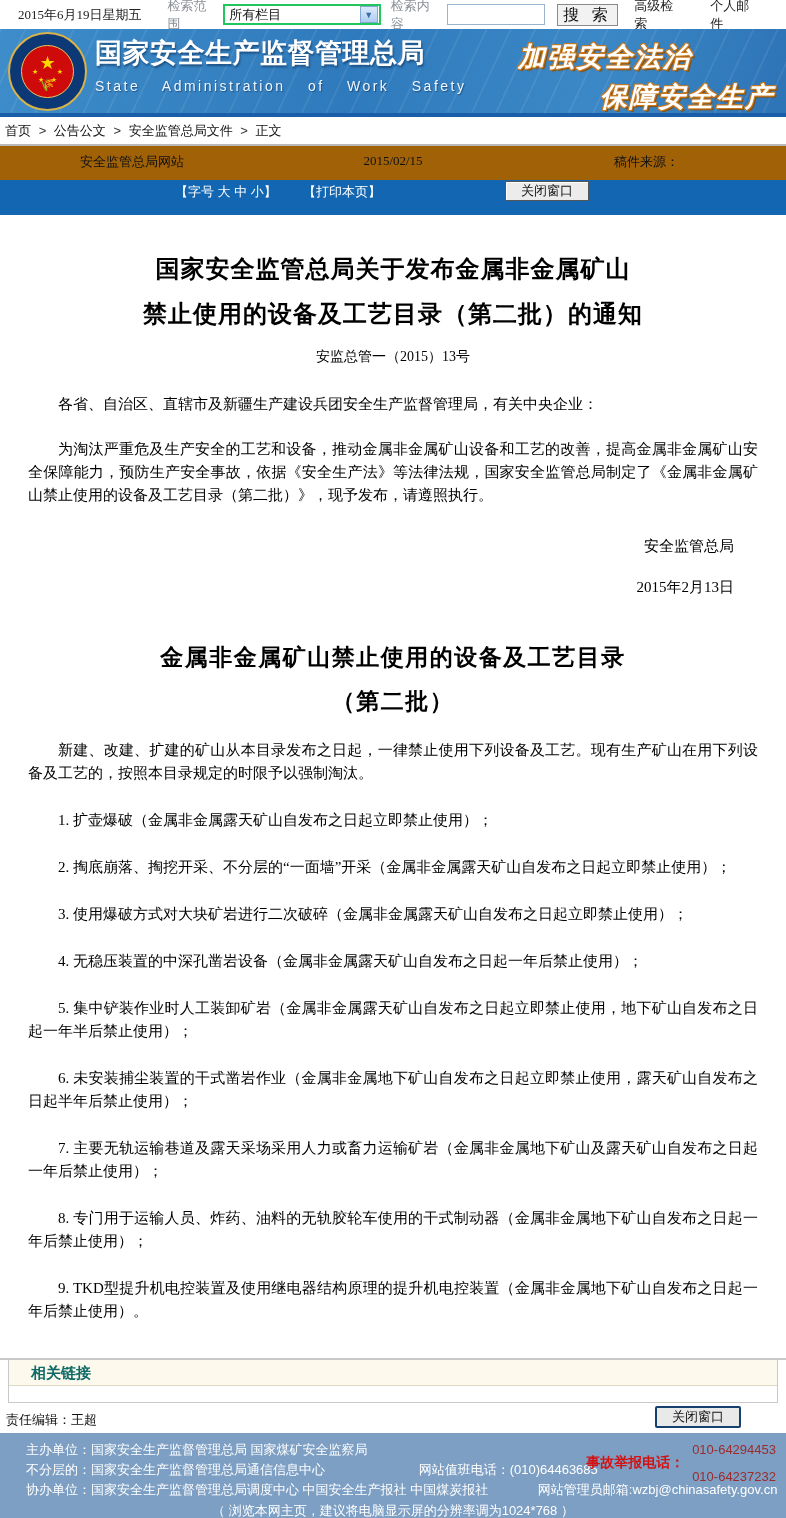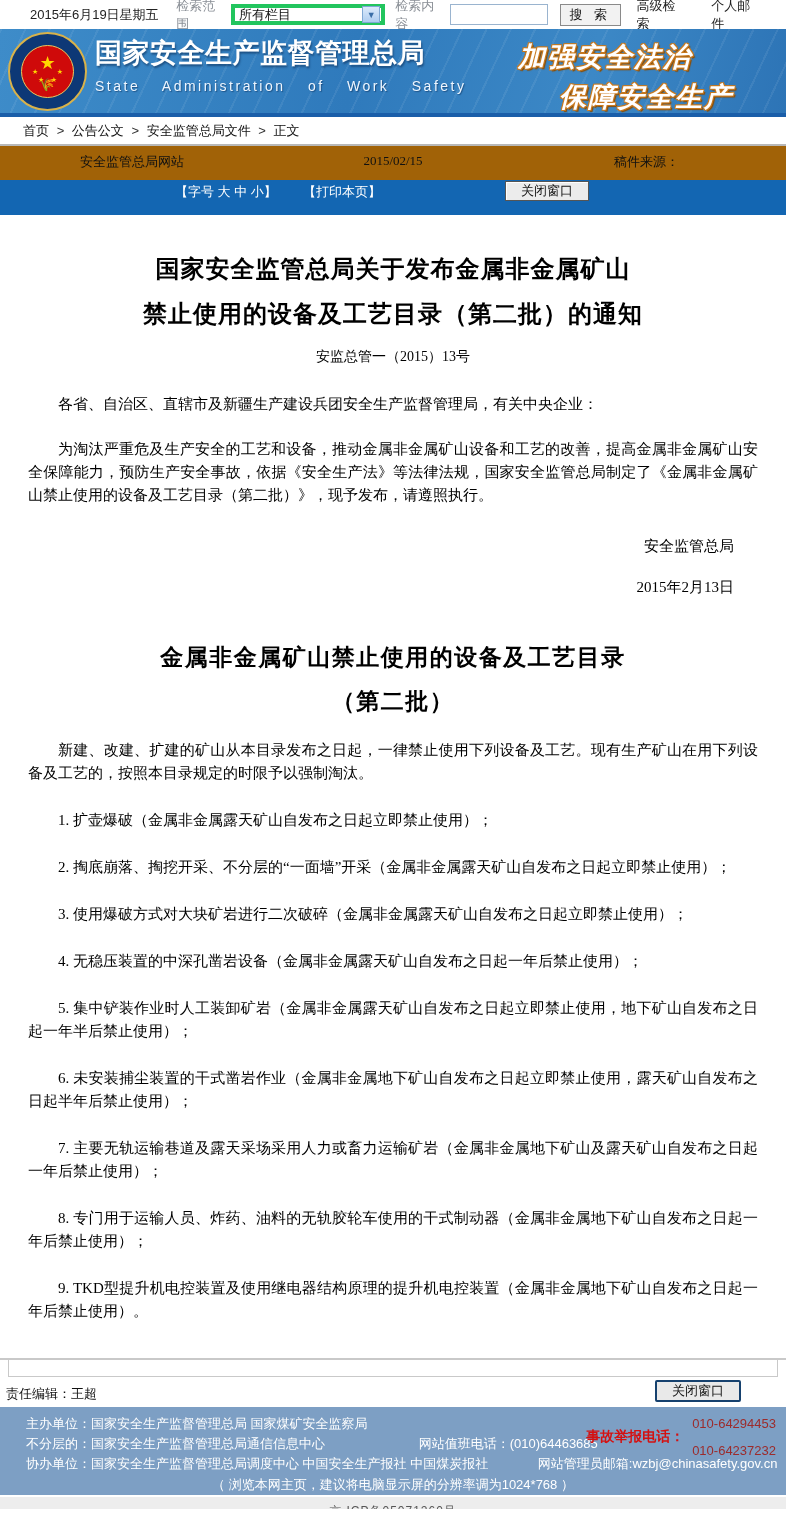--- a/index.html
+++ b/index.html
@@ -2,51 +2,51 @@
 <html><head>
 <meta charset="utf-8">
 <style>
   * { margin:0; padding:0; box-sizing:border-box; }
   html,body { background:#ffffff; }
   body { width:786px; height:1518px; overflow:hidden; font-family:"Liberation Sans", sans-serif; }
   .page { width:786px; height:1518px; position:relative; background:#fff; }
 
   
   .topbar { height:29px; display:flex; align-items:center; background:#fff; font-size:13px; }
-  .topbar .date { margin-left:30px; color:#222; width:150px; }
+  .topbar .date { margin-left:18px; color:#222; width:150px;font-family:Liberation Serif, serif; }
   .topbar .lbl { color:#8a8f96; margin-right:4px; }
-  .scope-select { width:158px; height:21px; border:4px solid #22c55e; display:flex; align-items:center; justify-content:space-between; background:#fff; cursor:default; }
+  .scope-select { width:158px; height:21px; border:2px solid #22c55e; display:flex; align-items:center; justify-content:space-between; background:#fff; cursor:default; }
   .scope-select .val { padding-left:4px; color:#111; }
   .scope-select .arrow { width:18px; height:17px; margin-right:1px; background:linear-gradient(#dceafb,#aecdf0); border:1px solid #7fa8d4; color:#3a6ea8; font-size:9px; display:flex; align-items:center; justify-content:center; }
   .search-input { width:98px; height:21px; border:1px solid #9ab4cf; margin-right:12px; font-size:13px; padding:0 3px; }
-  .search-btn { width:62px; height:22px; background:#f2f2f2; border:1px solid #8a8a8a; font-size:13px; color:#111; margin-right:16px; letter-spacing:4px; }
+  .search-btn { width:62px; height:22px; background:#f2f2f2; border:1px solid #8a8a8a; font-size:16px; color:#111; margin-right:16px; letter-spacing:4px; }
   .toplink { color:#222; text-decoration:none; margin-right:24px; cursor:pointer; }
 
   
   .header { height:88px; position:relative; border-bottom:4px solid #1a5ea9;
     background:linear-gradient(100deg,#3e8cc9 0%, #2f7abc 45%, #3c88c6 75%, #2d74b6 100%); overflow:hidden; }
   .header::before { content:""; position:absolute; inset:0;
     background:repeating-linear-gradient(115deg, rgba(255,255,255,0.07) 0 2px, transparent 2px 22px); }
   .logo { position:absolute; left:8px; top:3px; width:79px; height:79px; border-radius:50%;
     background:#0d3876; border:2px solid #d8b24a; }
   .logo .inner { position:absolute; inset:11px; border-radius:50%; background:#cf0a0a; border:1px solid #e8c860; }
   .logo .star-big { position:absolute; top:8px; left:50%; transform:translateX(-50%); color:#ffd700; font-size:18px; line-height:18px; }
   .logo .star-s { position:absolute; color:#ffd700; font-size:7px; }
   .logo .wheat { position:absolute; bottom:6px; left:50%; transform:translateX(-50%); color:#f5d76e; font-size:13px; line-height:13px; }
   .org-names { position:absolute; left:95px; top:6px; }
   .org-cn { font-size:27px; font-weight:bold; color:#fff; letter-spacing:0.5px; text-shadow:1px 2px 2px rgba(10,40,80,0.55); white-space:nowrap; }
   .org-en { font-size:14px; color:#eef6ff; letter-spacing:2.5px; word-spacing:16px; margin-top:7px; text-shadow:1px 1px 1px rgba(10,40,80,0.5); }
-  .slogans { position:absolute; right:12px; top:10px; text-align:center; font-style:italic; }
+  .slogans { position:absolute; right:12px; top:10px; text-align:right; font-style:italic; }
   .slogan { font-size:27px; font-weight:bold; color:#fff; letter-spacing:2px; white-space:nowrap;
     text-shadow:-1px -1px 0 #c8791f, 1px -1px 0 #c8791f, -1px 1px 0 #c8791f, 1px 1px 0 #c8791f, 2px 2px 1px #8a4d05; }
   .slogan.s1 { margin-right:82px; }
   .slogan.s2 { margin-top:4px; }
 
   
-  .breadcrumb { height:27px; line-height:27px; font-size:13px; color:#111; padding-left:23px; background:#fff; }
+  .breadcrumb { height:27px; line-height:27px; font-size:13px; color:#111; padding-left:5px; background:#fff; }
   .breadcrumb .sep { margin:0 4px; color:#333; }
   .breadcrumb .crumb { color:#111; cursor:pointer; text-decoration:none; }
   .rule { height:2px; background:#b8b8b8; }
 
   
   .meta-bar { height:34px; background:#a16207; position:relative; font-size:13px; color:#111; }
   .meta-bar span { position:absolute; top:7px; }
   .meta-site { left:80px; }
   .meta-date { left:50%; transform:translateX(-50%); font-family:"Liberation Serif", serif; }
   .meta-src { left:614px; }
@@ -178,20 +178,21 @@
     <div class="item">4. 无稳压装置的中深孔凿岩设备（金属非金属露天矿山自发布之日起一年后禁止使用）；</div>
     <div class="item">5. 集中铲装作业时人工装卸矿岩（金属非金属露天矿山自发布之日起立即禁止使用，地下矿山自发布之日起一年半后禁止使用）；</div>
     <div class="item">6. 未安装捕尘装置的干式凿岩作业（金属非金属地下矿山自发布之日起立即禁止使用，露天矿山自发布之日起半年后禁止使用）；</div>
     <div class="item">7. 主要无轨运输巷道及露天采场采用人力或畜力运输矿岩（金属非金属地下矿山及露天矿山自发布之日起一年后禁止使用）；</div>
     <div class="item">8. 专门用于运输人员、炸药、油料的无轨胶轮车使用的干式制动器（金属非金属地下矿山自发布之日起一年后禁止使用）；</div>
     <div class="item">9. TKD型提升机电控装置及使用继电器结构原理的提升机电控装置（金属非金属地下矿山自发布之日起一年后禁止使用）。</div>
   </div>
 
   <div class="rule" style="background:#c9c9c9;"></div>
   <div class="related-box">
+    <div class="related-head">相关链接</div>
     <div class="related-body"></div>
   </div>
 
   <div class="editor-row">
     <span class="ed">责任编辑：王超</span>
     <button class="ed-close">关闭窗口</button>
   </div>
 
   <div class="footer">
     <div class="f-row">主办单位：国家安全生产监督管理总局  国家煤矿安全监察局</div>

